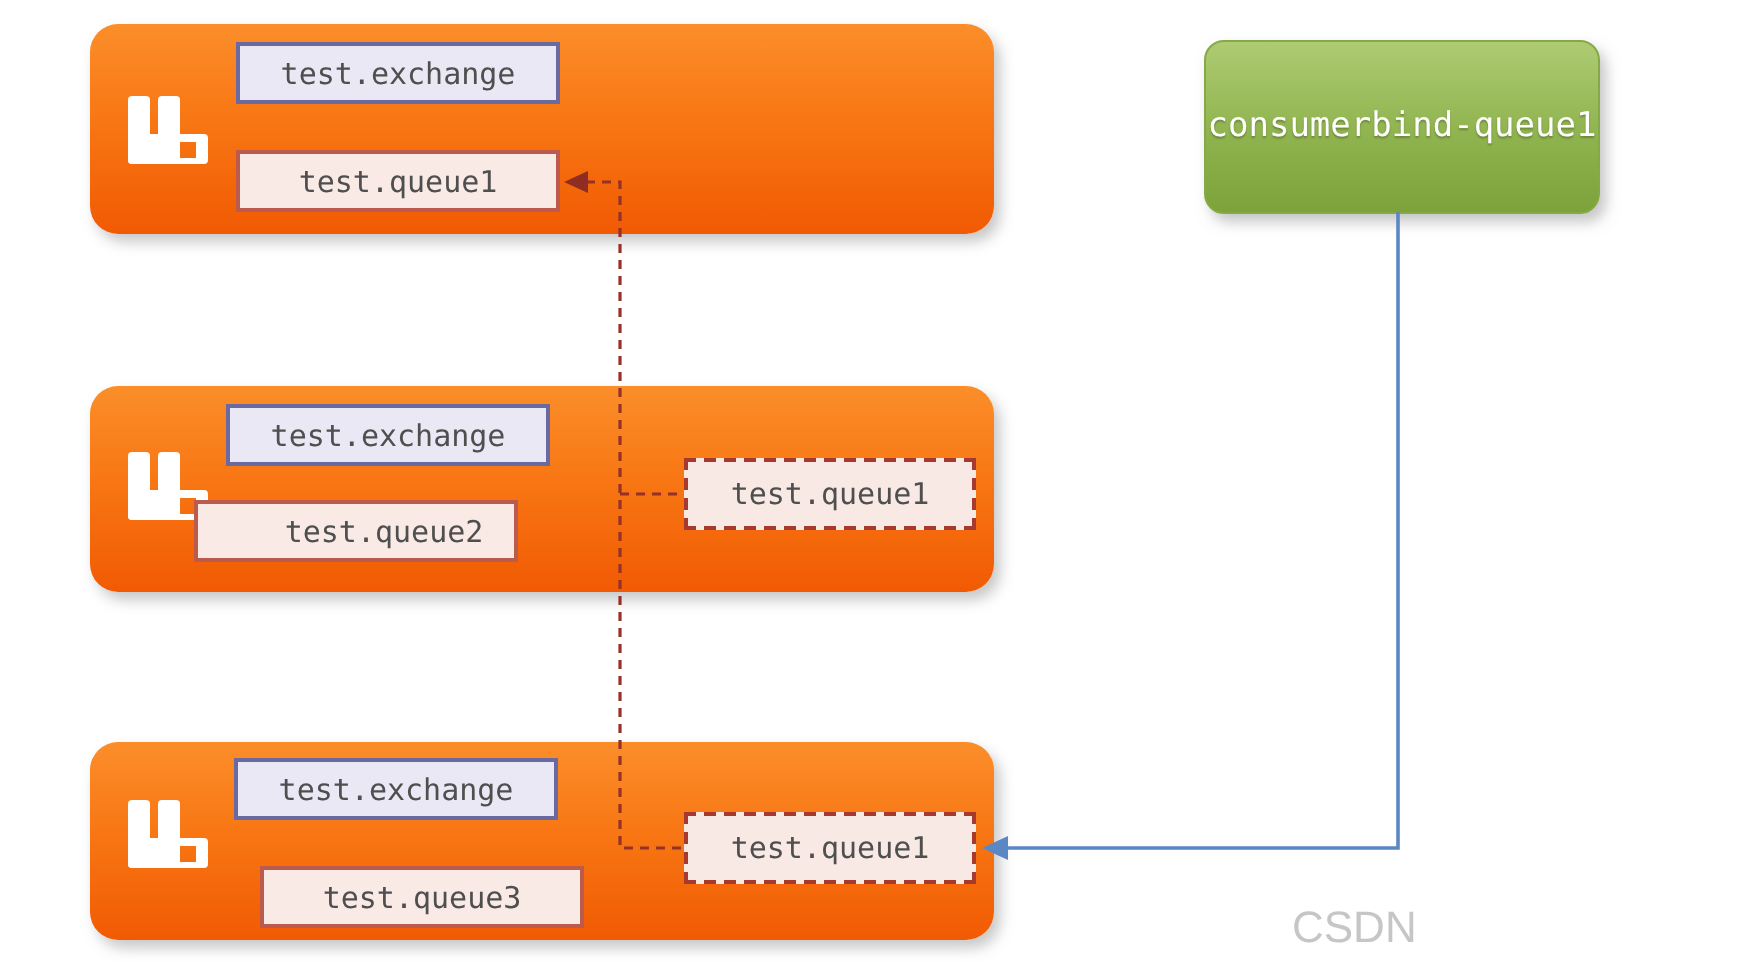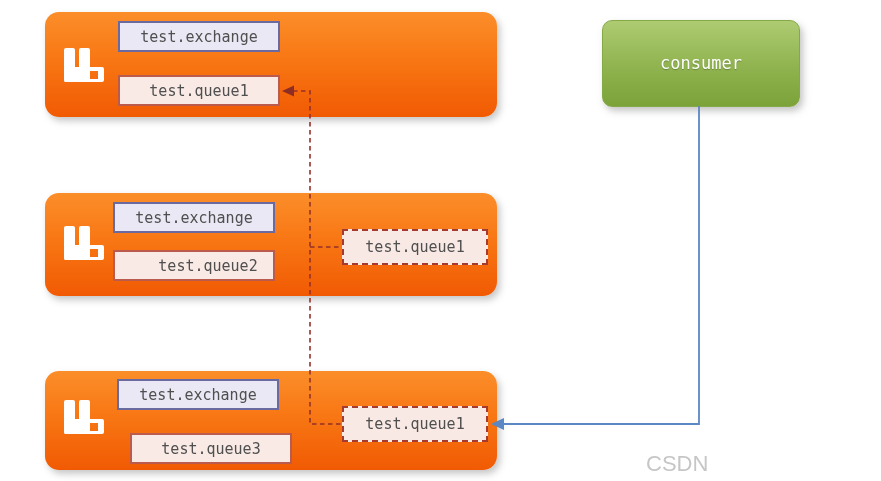--- a/index.html
+++ b/index.html
@@ -77,38 +77,39 @@
     <div class="label queue" style="left:73px;top:63px;">test.queue1</div>
   </div>
 
   <div class="broker broker-2">
     <svg class="rmq-icon" style="left:19px;top:33px;" viewBox="0 0 40 34">
       <rect x="0" y="0" width="11" height="34" rx="2" fill="#ffffff"></rect>
       <rect x="15" y="0" width="11" height="22" rx="2" fill="#ffffff"></rect>
       <path fill-rule="evenodd" fill="#ffffff" d="M2,19 h36 a2,2 0 0 1 2,2 v11 a2,2 0 0 1 -2,2 h-36 a2,2 0 0 1 -2,-2 v-11 a2,2 0 0 1 2,-2 z M26,23 h8 v8 h-8 z"></path>
     </svg>
     <div class="label exchange" style="left:68px;top:9px;">test.exchange</div>
-    <div class="label queue" style="left:68px;top:57px;padding-left:28px;">test.queue2</div>
+    <div class="label queue" style="left:52px;top:57px;padding-left:28px;">test.queue2</div>
   </div>
 
   <div class="broker broker-3">
     <svg class="rmq-icon" style="left:19px;top:29px;" viewBox="0 0 40 34">
       <rect x="0" y="0" width="11" height="34" rx="2" fill="#ffffff"></rect>
       <rect x="15" y="0" width="11" height="22" rx="2" fill="#ffffff"></rect>
       <path fill-rule="evenodd" fill="#ffffff" d="M2,19 h36 a2,2 0 0 1 2,2 v11 a2,2 0 0 1 -2,2 h-36 a2,2 0 0 1 -2,-2 v-11 a2,2 0 0 1 2,-2 z M26,23 h8 v8 h-8 z"></path>
     </svg>
     <div class="label exchange" style="left:72px;top:8px;">test.exchange</div>
     <div class="label queue" style="left:85px;top:62px;">test.queue3</div>
   </div>
 
   <div class="ghost ghost-2">test.queue1</div>
   <div class="ghost ghost-3">test.queue1</div>
 
   <div class="consumer">
     <div>consumer</div>
+    <div>bind-queue1</div>
   </div>
 
   <svg class="connectors" width="881" height="481" viewBox="0 0 881 481">
 
     <g>
       <path d="M 293 91 H 310 V 424 H 341" fill="none" stroke="#963128" stroke-width="1.6" stroke-dasharray="4.5 3.5"></path>
       <path d="M 310 247 H 341" fill="none" stroke="#963128" stroke-width="1.6" stroke-dasharray="4.5 3.5"></path>
     </g>
     <polygon points="282,91 294,85.5 294,96.5" fill="#8E2D23"></polygon>
 

